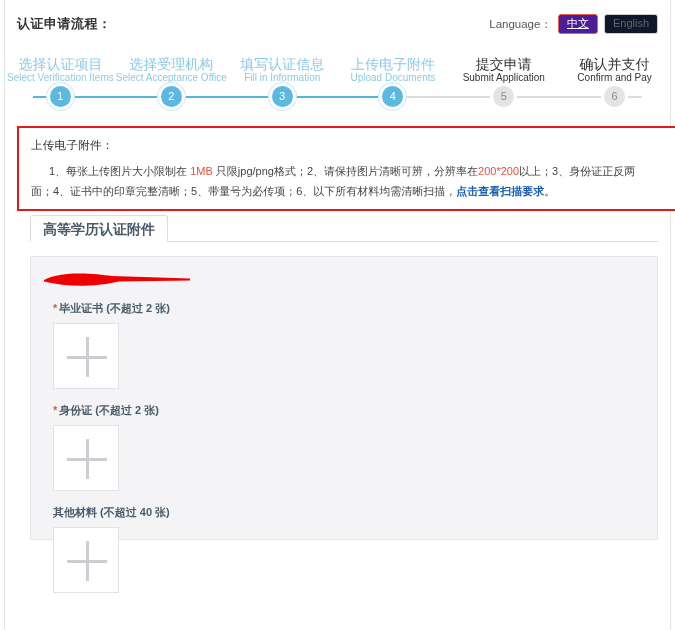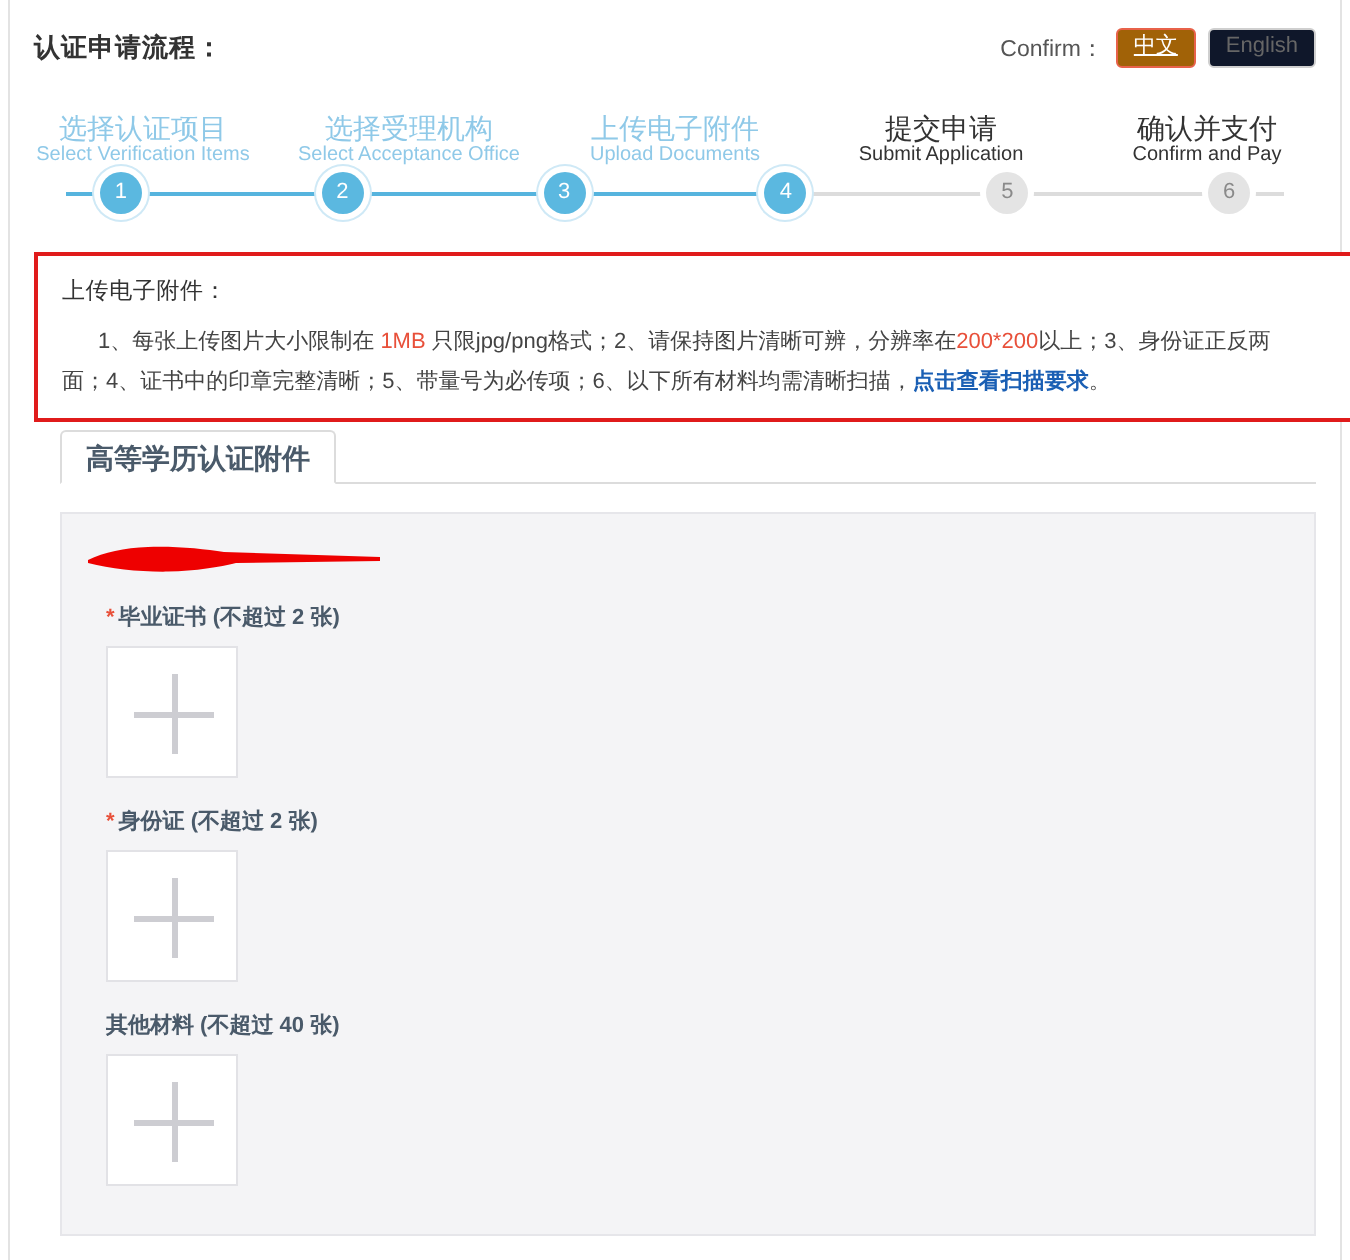--- a/index.html
+++ b/index.html
@@ -56,21 +56,21 @@
   .lang-btn {
     display: inline-block;
     font-size: 11px;
     padding: 2px 8px 3px 8px;
     border-radius: 3px;
     line-height: 13px;
     white-space: nowrap;
     cursor: pointer;
   }
   .lang-btn.active {
-    background: #a16207;
+    background: #4c1d95;
     color: #ffffff;
     border: 1px solid #e8624a;
     text-decoration: underline;
   }
   .lang-btn.inactive {
     background: #0f172a;
     color: #666666;
     border: 1px solid #cfcfcf;
   }
 
@@ -201,21 +201,21 @@
     border-radius: 3px 3px 0 0;
     white-space: nowrap;
     cursor: pointer;
   }
 
   
   .upload-panel {
     position: absolute;
     left: 30px; top: 256px;
     width: 628px;
-    height: 362px;
+    height: 284px;
     background: #f4f4f6;
     border: 1px solid #e6e6ea;
   }
   .redaction {
     position: absolute;
     left: 9px; top: 10px;
     width: 152px; height: 22px;
   }
   .group { position: absolute; left: 22px; }
   .group.g1 { top: 44px; }
@@ -258,37 +258,41 @@
 <body>
 
 <div id="page">
 
   <div class="page-edge-left"></div>
   <div class="page-edge-right"></div>
 
   <div class="header">
     <div class="page-title">认证申请流程：</div>
     <div class="lang-wrap">
-      <span class="lang-label">Confirm：</span>
+      <span class="lang-label">Language：</span>
       <span class="lang-btn active">中文</span>
       <span class="lang-btn inactive">English</span>
     </div>
   </div>
 
   <div class="stepper">
     <div class="steps-row">
       <div class="step done">
         <div class="step-cn">选择认证项目</div>
         <div class="step-en">Select Verification Items</div>
       </div>
       <div class="step done">
         <div class="step-cn">选择受理机构</div>
         <div class="step-en">Select Acceptance Office</div>
       </div>
       <div class="step done">
+        <div class="step-cn">填写认证信息</div>
+        <div class="step-en">Fill in Information</div>
+      </div>
+      <div class="step done">
         <div class="step-cn">上传电子附件</div>
         <div class="step-en">Upload Documents</div>
       </div>
       <div class="step todo">
         <div class="step-cn">提交申请</div>
         <div class="step-en">Submit Application</div>
       </div>
       <div class="step todo">
         <div class="step-cn">确认并支付</div>
         <div class="step-en">Confirm and Pay</div>

